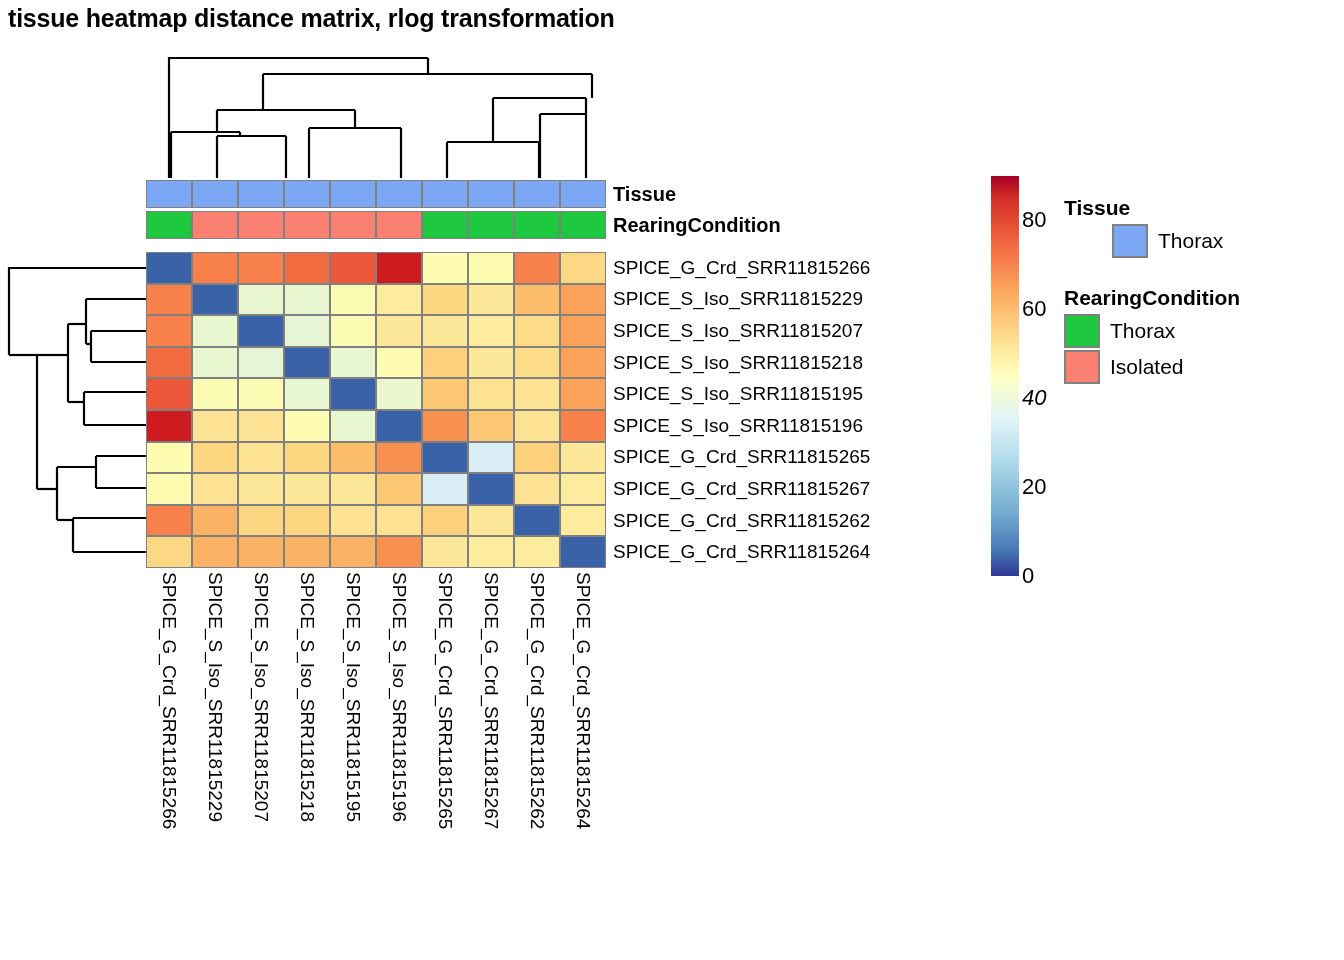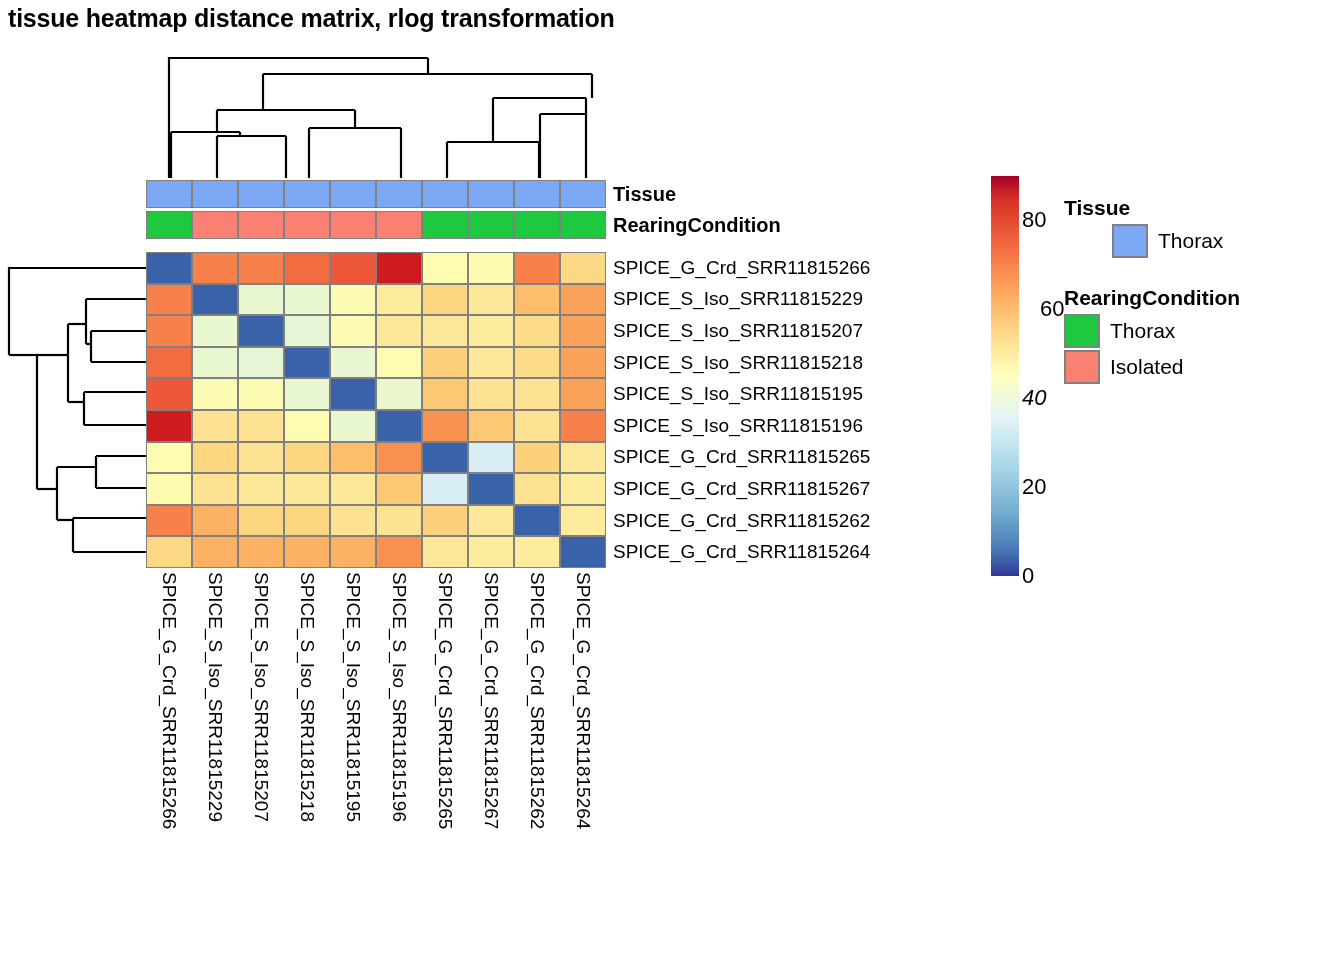--- a/index.html
+++ b/index.html
@@ -327,21 +327,21 @@
     </div>
   </div>
 
 <div id="colorbar-wrap">
   <div id="colorbar"></div>
 </div>
 
 <div id="legend-container"></div>
 
 <div class="cb-tick" style="top: 209.444px;">80</div>
-<div class="cb-tick" style="top: 298.333px; margin-left: 18px;">60</div>
+<div class="cb-tick" style="top: 298.333px;">60</div>
 <div class="cb-tick" style="top: 387.222px; font-style: italic;">40</div>
 <div class="cb-tick" style="top: 476.111px;">20</div>
 <div class="cb-tick" style="top: 565px;">0</div>
 <div class="legend-title" style="top: 196px;">Tissue</div>
 <div class="legend-item" style="top: 224px; margin-left: 48px;">
     <span class="legend-swatch" style="background: rgb(123, 167, 245);"></span>
     <span class="legend-text">Thorax</span>
   </div>
 <div class="legend-title" style="top: 286px;">RearingCondition</div>
 <div class="legend-item" style="top: 314px;">

